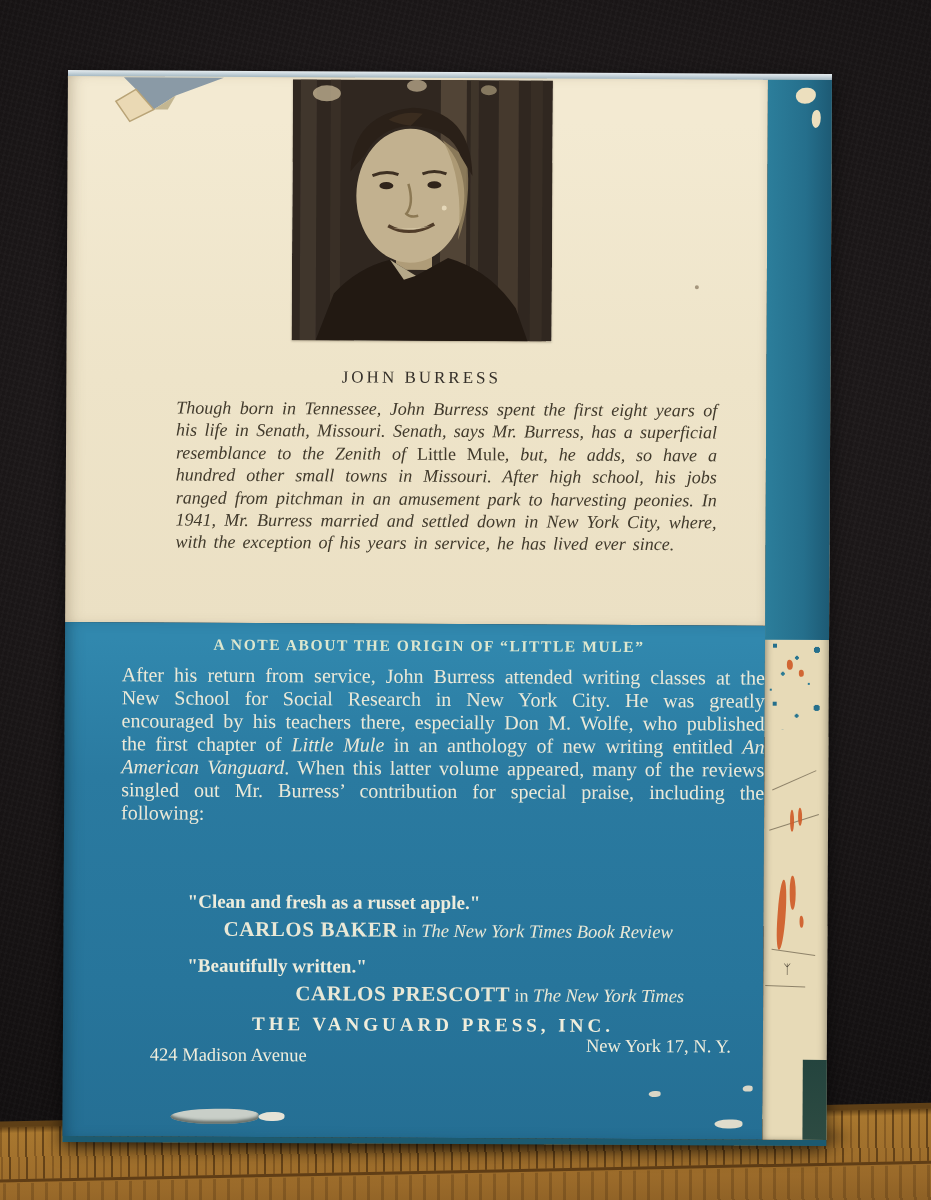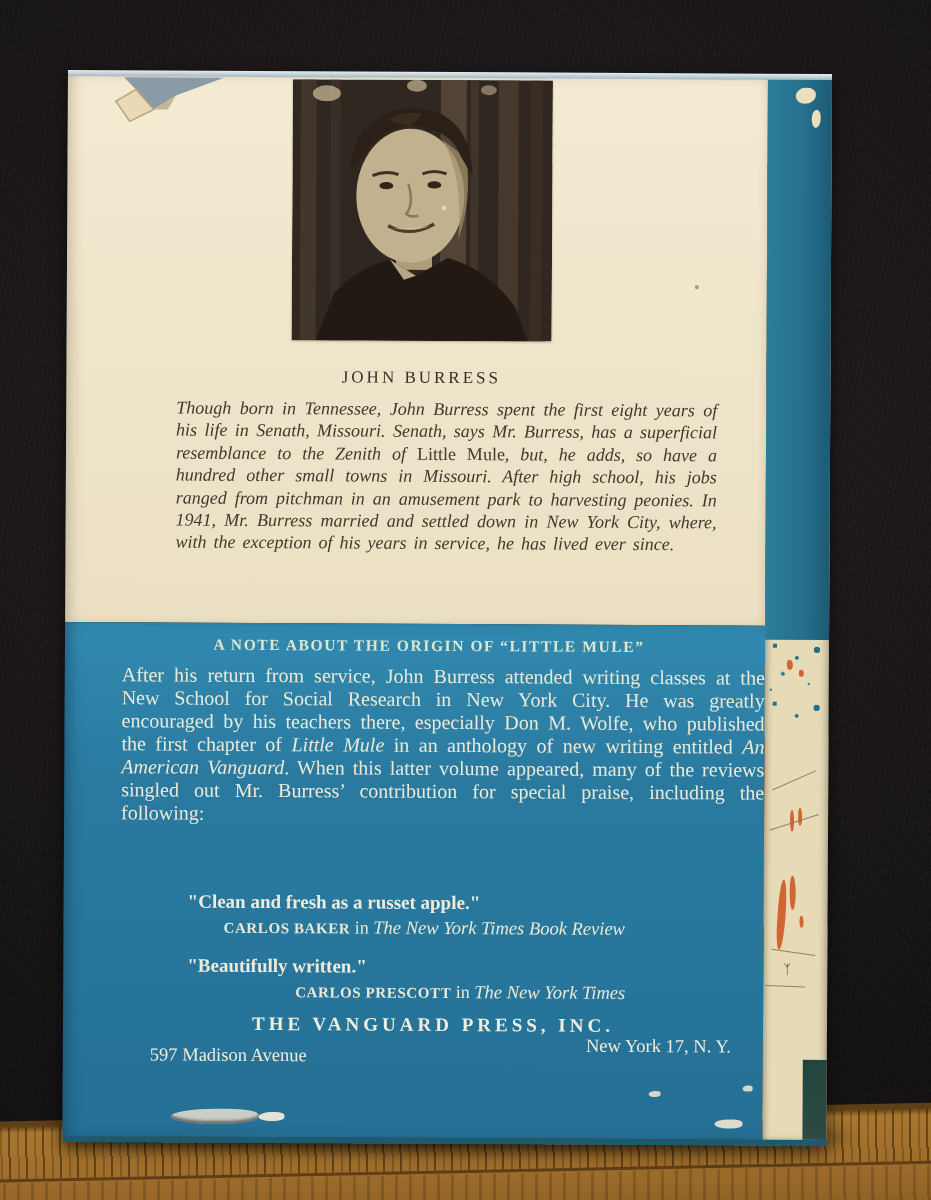--- a/index.html
+++ b/index.html
@@ -91,21 +91,21 @@
   .note-para{position:absolute;left:57px;top:593px;width:643px;
     font-size:20px;line-height:23px;color:#ebe9d8;text-align:justify;word-spacing:2px;}
   .note-para .seg-i{font-style:italic;}
   .note-para .seg-r{font-style:normal;}
   .quote{position:absolute;left:124px;font-size:19px;font-weight:600;color:#edecdc;}
   .q1{top:820px;}
   .q2{top:884px;}
   .attr{position:absolute;font-size:18px;color:#e9e8d6;}
   .a1{left:160px;top:846px;}
   .a2{left:232px;top:910px;}
-  .attr .critic{font-size:15px;font-weight:700;letter-spacing:.6px;}
+  .attr .critic{font-size:21px;font-weight:700;letter-spacing:.6px;}
   .attr .src{font-style:italic;font-size:18.5px;}
   .publisher-name{position:absolute;left:50px;top:942px;width:640px;text-align:center;
     font-size:19px;font-weight:600;letter-spacing:4px;color:#efeddc;}
   .publisher-city{position:absolute;left:380px;top:963px;width:288px;text-align:right;
     font-size:18.5px;color:#efeddc;}
   .publisher-address{position:absolute;left:87px;top:974px;font-size:18.5px;color:#efeddc;}
 
   
   .blue-chip{position:absolute;border-radius:60% 40% 50% 55%;}
   .bc1{left:108px;top:1038px;width:88px;height:15px;background:#c9cfc8;box-shadow:inset 0 -3px 3px rgba(60,70,65,.7);}
@@ -202,20 +202,20 @@
     <span class="critic">CARLOS BAKER</span><span> in </span><span class="src">The New York Times Book Review</span>
   </div>
 
   <div class="quote q2">"Beautifully written."</div>
   <div class="attr a2">
     <span class="critic">CARLOS PRESCOTT</span><span> in </span><span class="src">The New York Times</span>
   </div>
 
   <div class="publisher-name">THE VANGUARD PRESS, INC.</div>
   <div class="publisher-city">New York 17, N. Y.</div>
-  <div class="publisher-address">597 Madison Avenue</div>
+  <div class="publisher-address">424 Madison Avenue</div>
 
   <div class="blue-chip bc1"></div>
   <div class="blue-chip bc2"></div>
   <div class="blue-chip bc3"></div>
   <div class="blue-chip bc4"></div>
   <div class="blue-chip bc5"></div>
 </div>
 
 </body></html>

